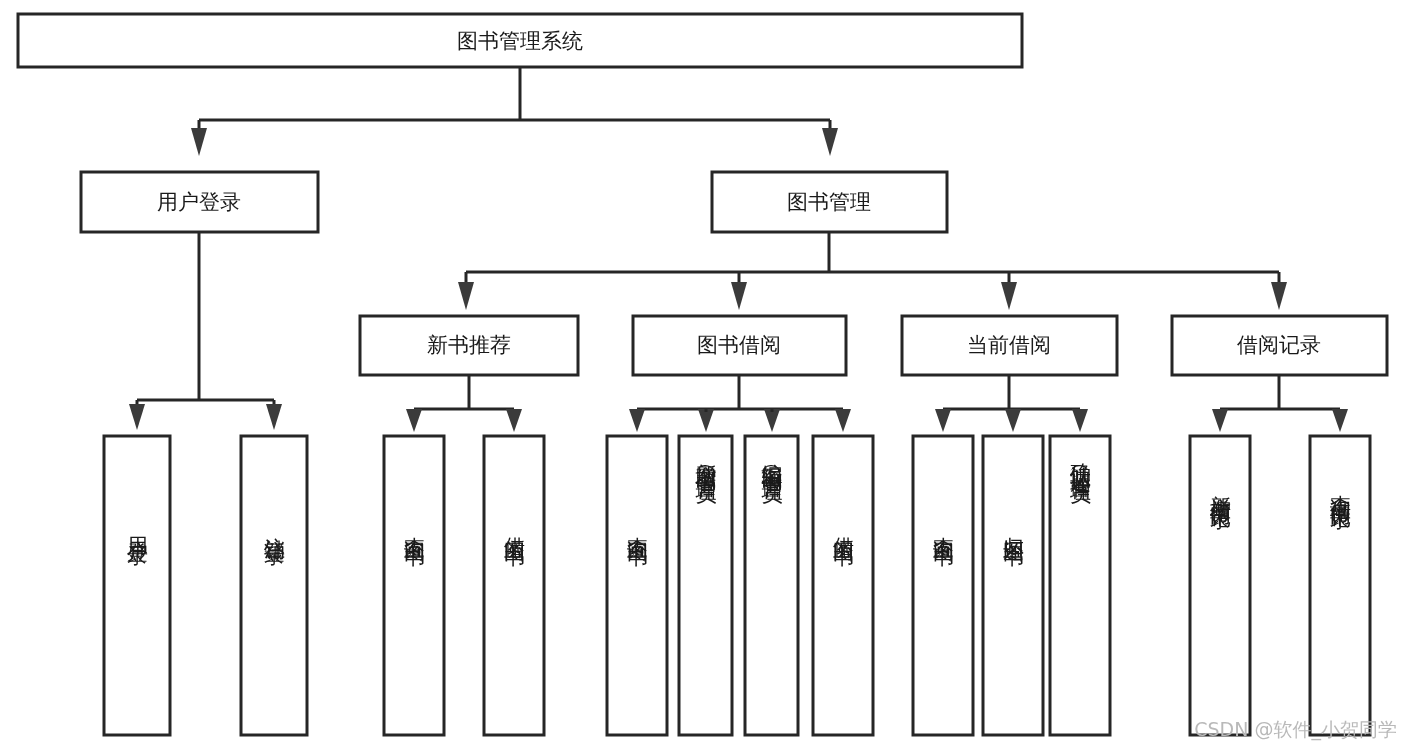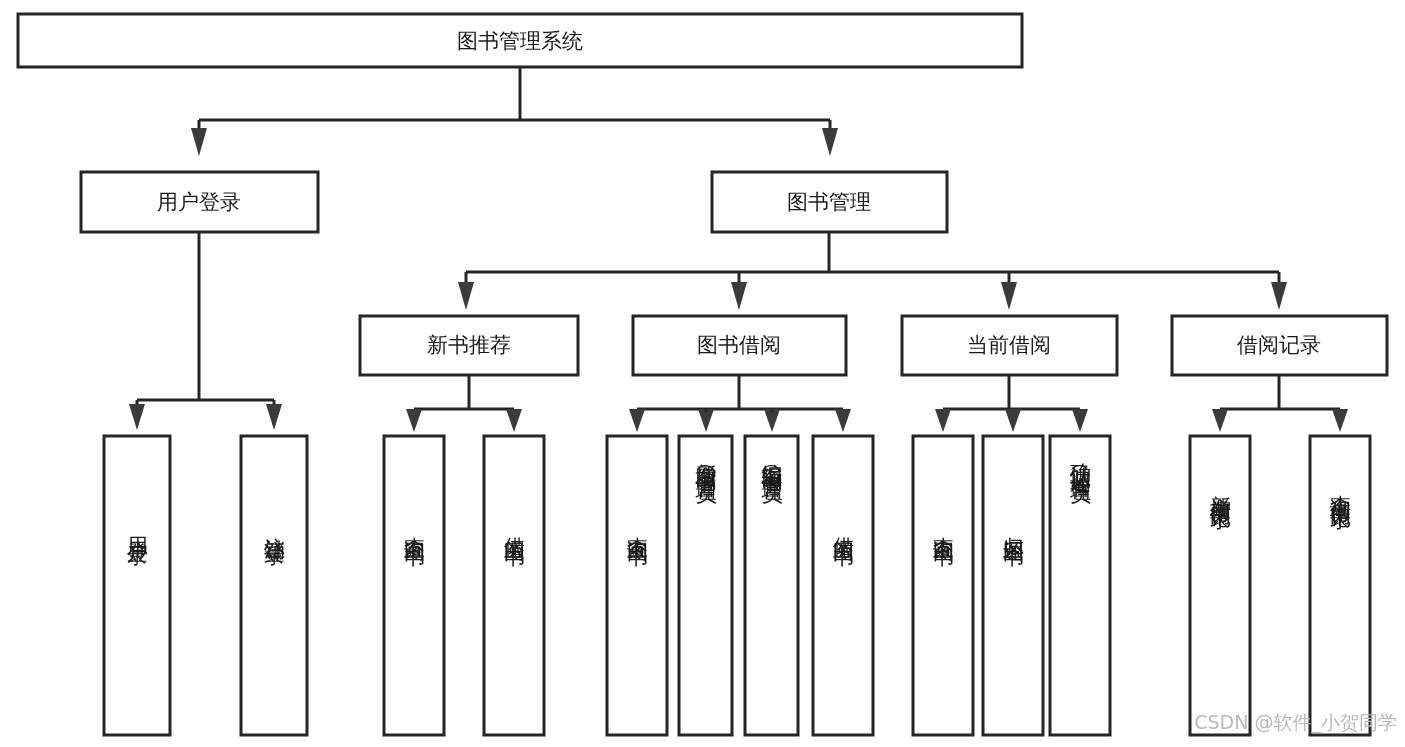--- a/index.html
+++ b/index.html
@@ -59,21 +59,21 @@
   .leaf-label-wrap {
     position: absolute;
     display: flex;
     align-items: flex-start;
     justify-content: center;
     pointer-events: none;
   }
   .watermark {
     position: absolute;
     right: 8px;
-    bottom: 11px;
+    bottom: 4px;
     font-family: "DejaVu Sans", "Liberation Sans", sans-serif;
     font-size: 19px;
     color: #b9b9b9;
     white-space: nowrap;
   }
 </style>
 </head>
 <body>
 
 <div id="diagram-root">

